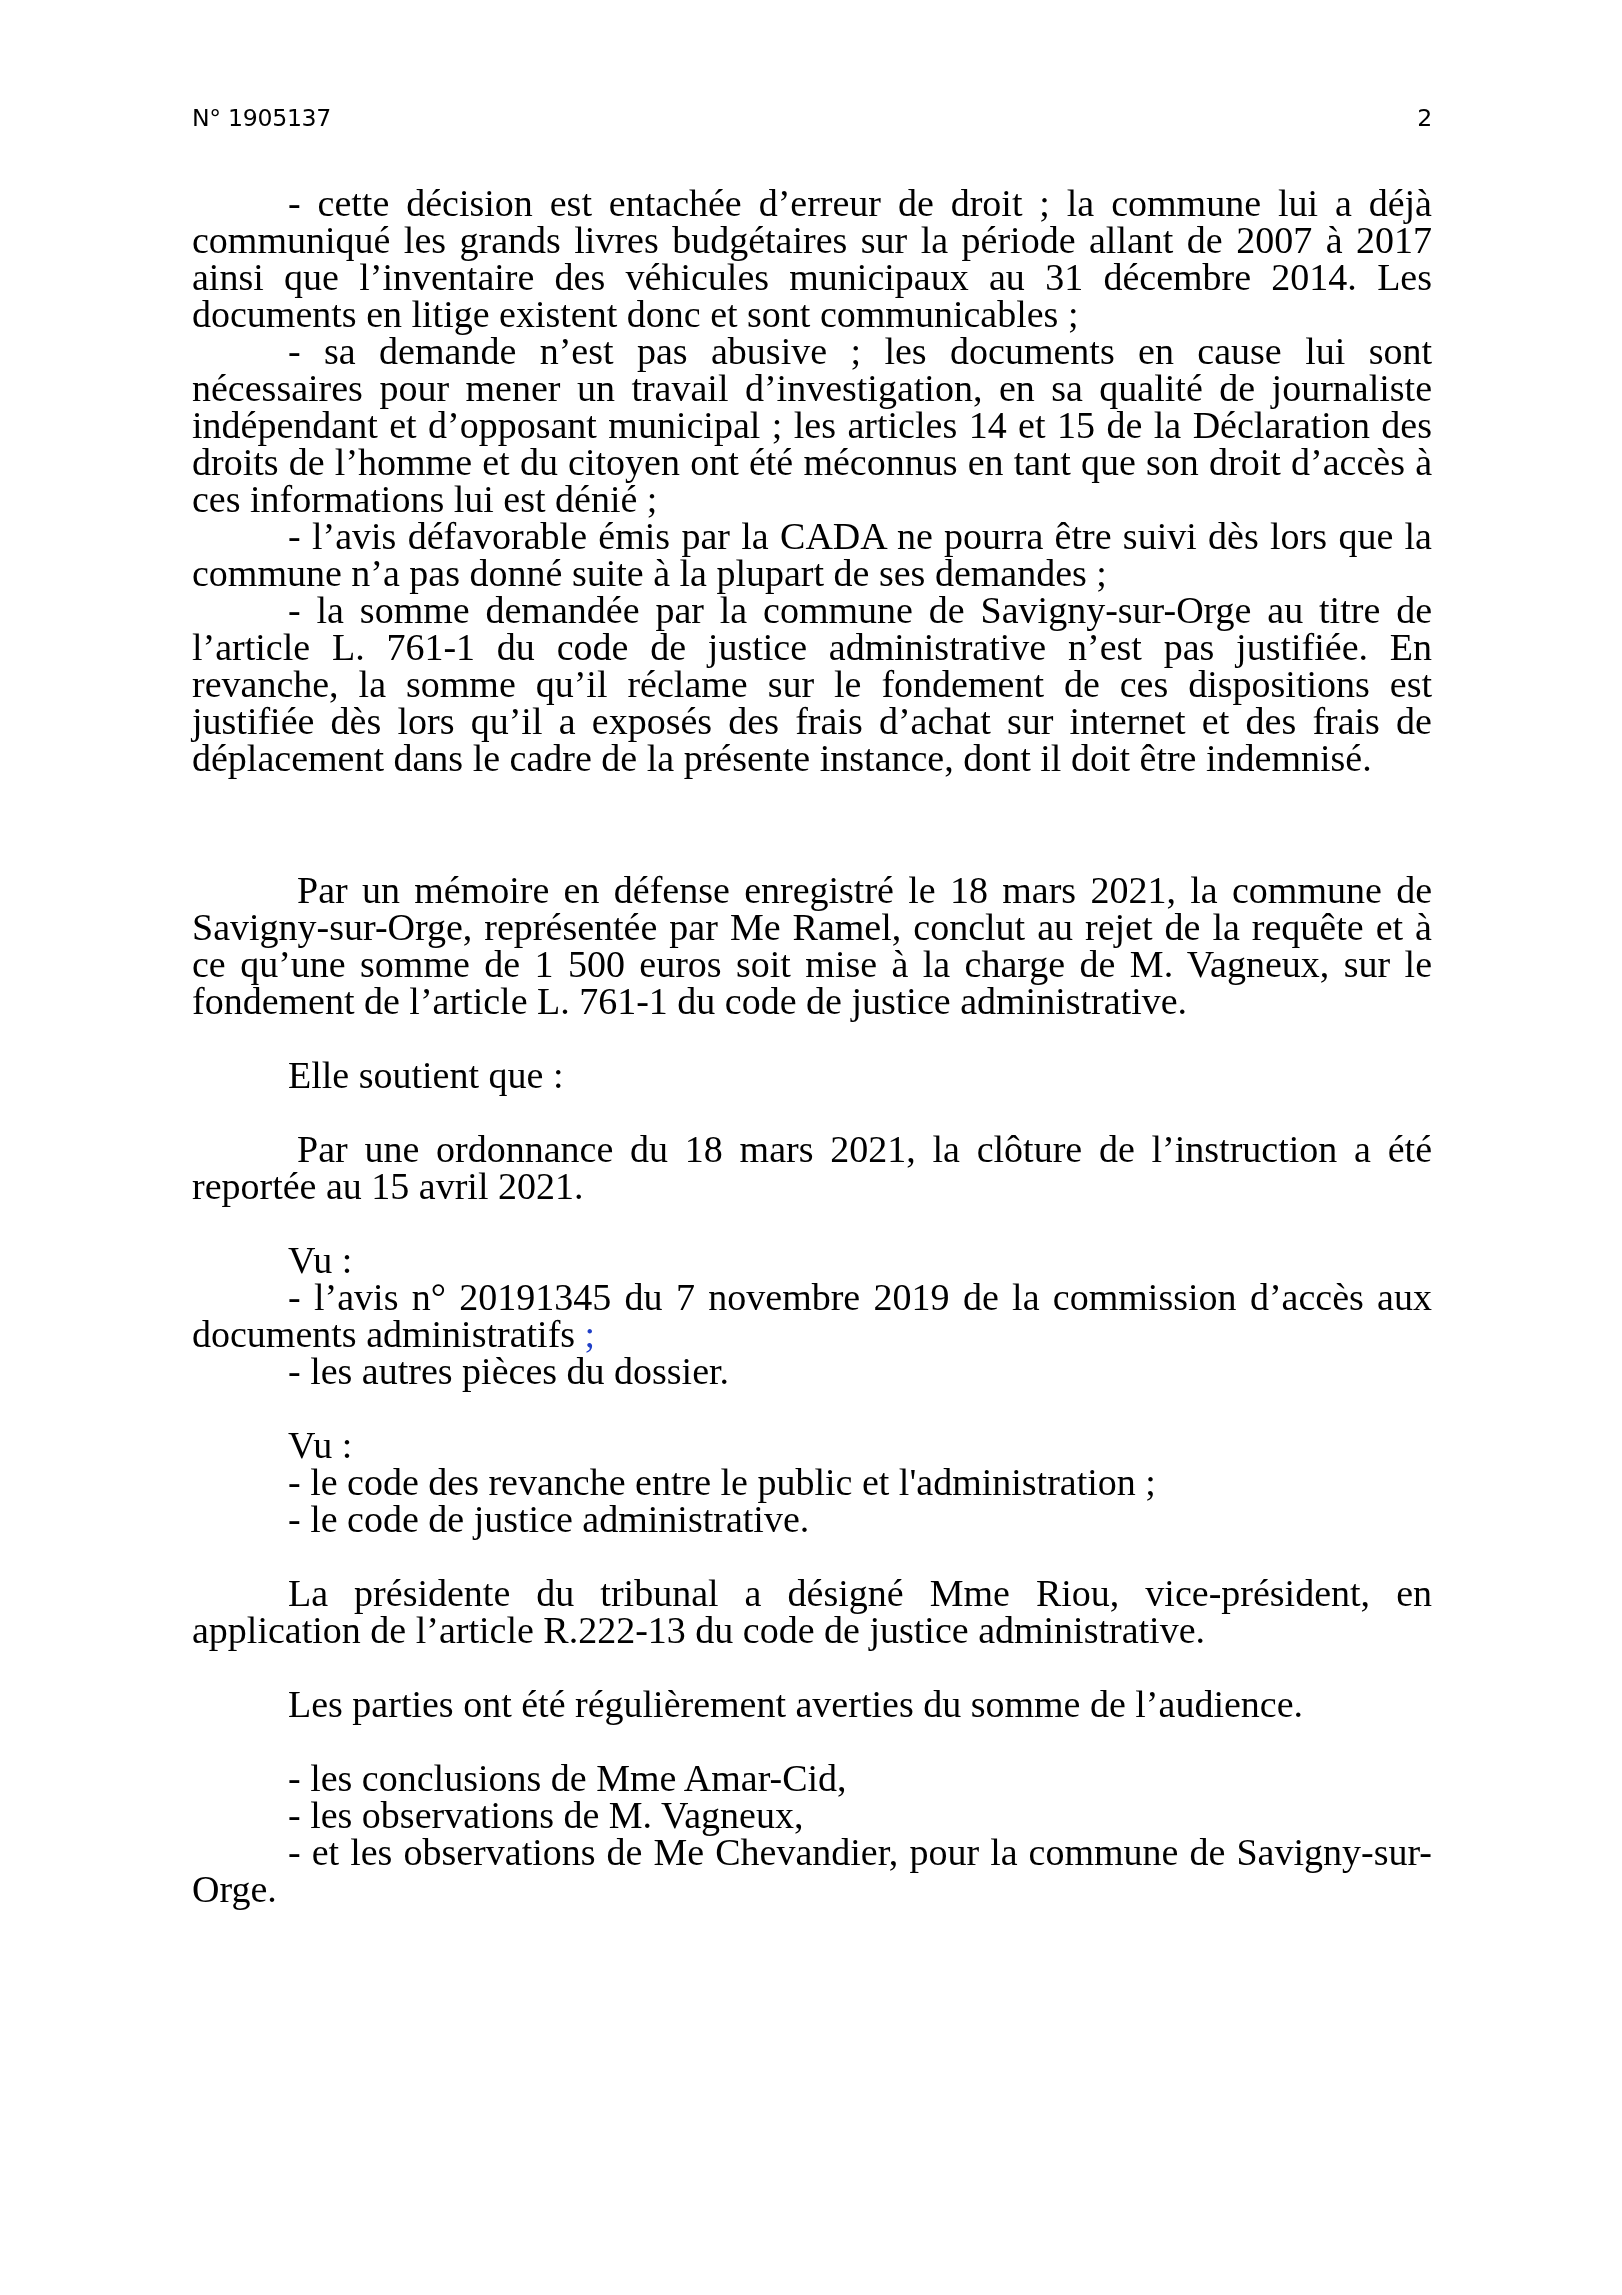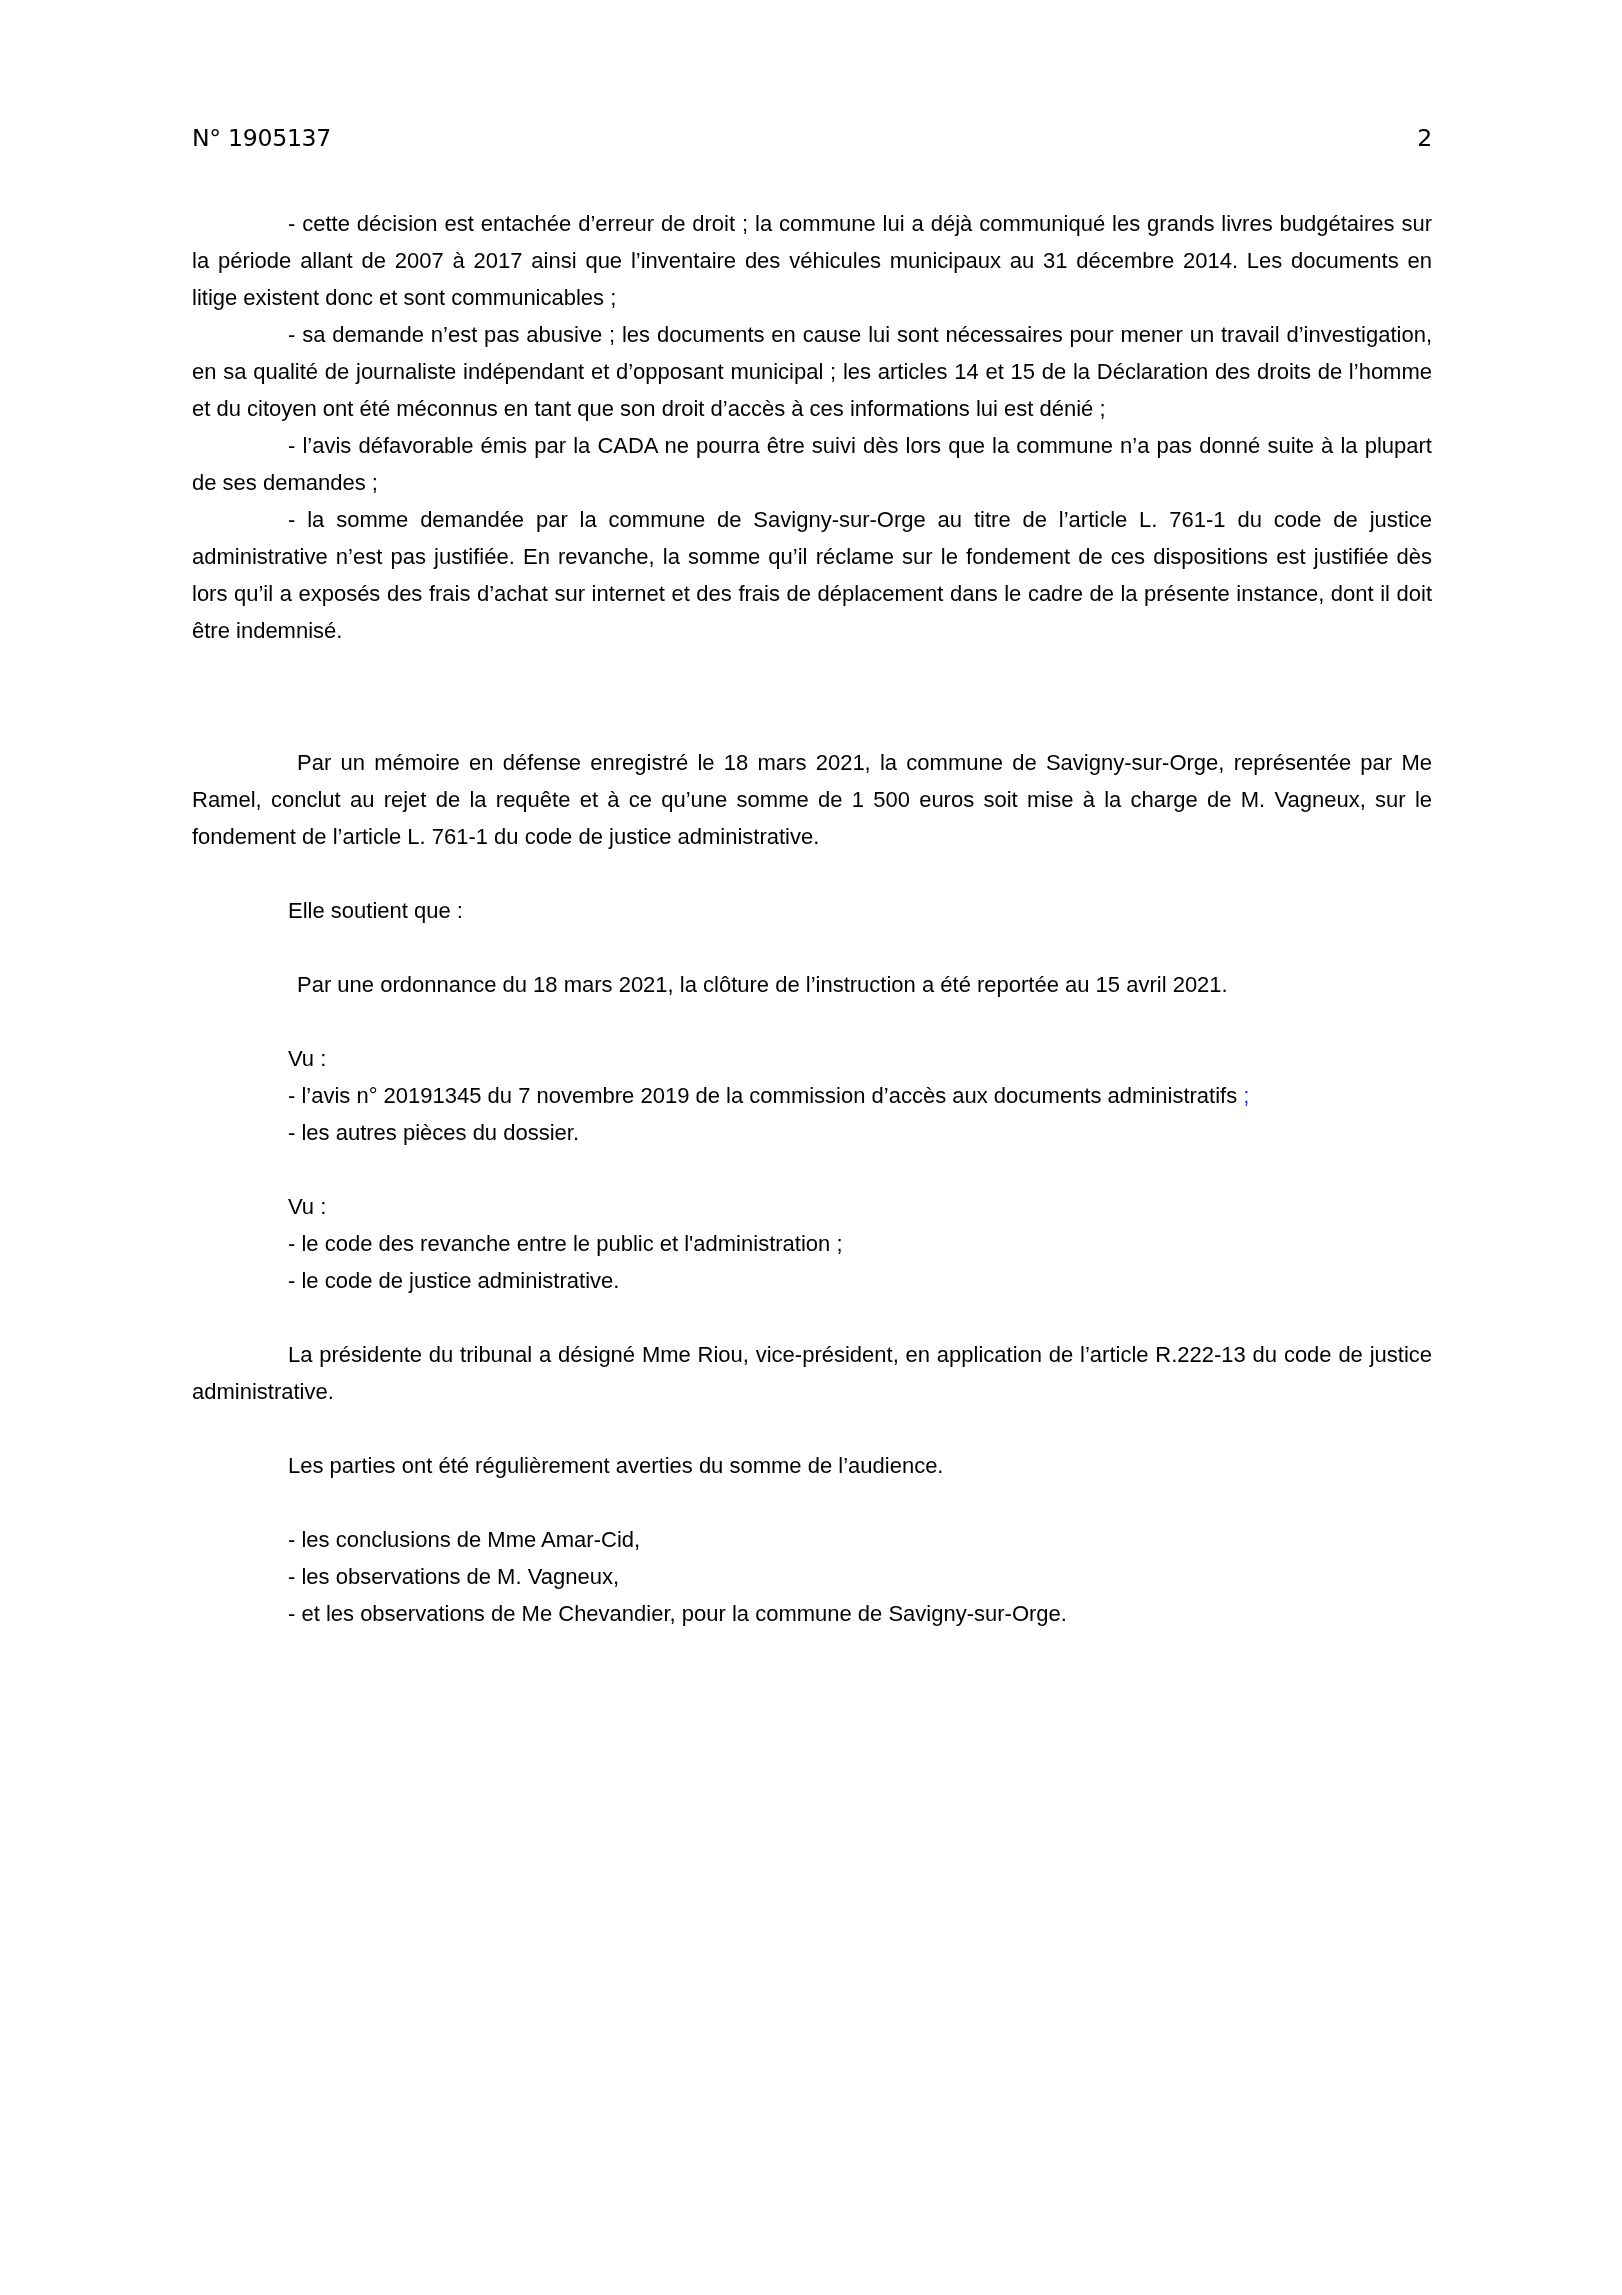--- a/index.html
+++ b/index.html
@@ -13,42 +13,41 @@
       position: relative;
       overflow: hidden;
       color: #000000;
     }
     .page {
       position: absolute;
       left: 0; top: 0;
       width: 1623px;
       height: 1930px;
       background: #ffffff;
-      margin-top: 20px;
     }
     .header {
       position: absolute;
       left: 192px;
       right: 191px;
       top: 98px;
       height: 39px;
       font-family: "DejaVu Sans", "Liberation Sans", sans-serif;
       font-size: 23.6px;
       display: flex;
       justify-content: space-between;
       align-items: center;
       letter-spacing: -0.3px;
     }
     .body {
       position: absolute;
       left: 192px;
       width: 1240px;
       top: 185px;
-      font-family: Liberation Sans, sans-serif;
-      font-size: 22px;
+      font-family: Liberation Serif, serif;
+      font-size: 38px;
       line-height: 37px;
     }
     .p {
       margin: 0;
       text-align: justify;
       text-align-last: left;
     }
     .indent { text-indent: 96px; }
     .indent-wide { text-indent: 105px; }
     .gap-med { height: 37px; }

